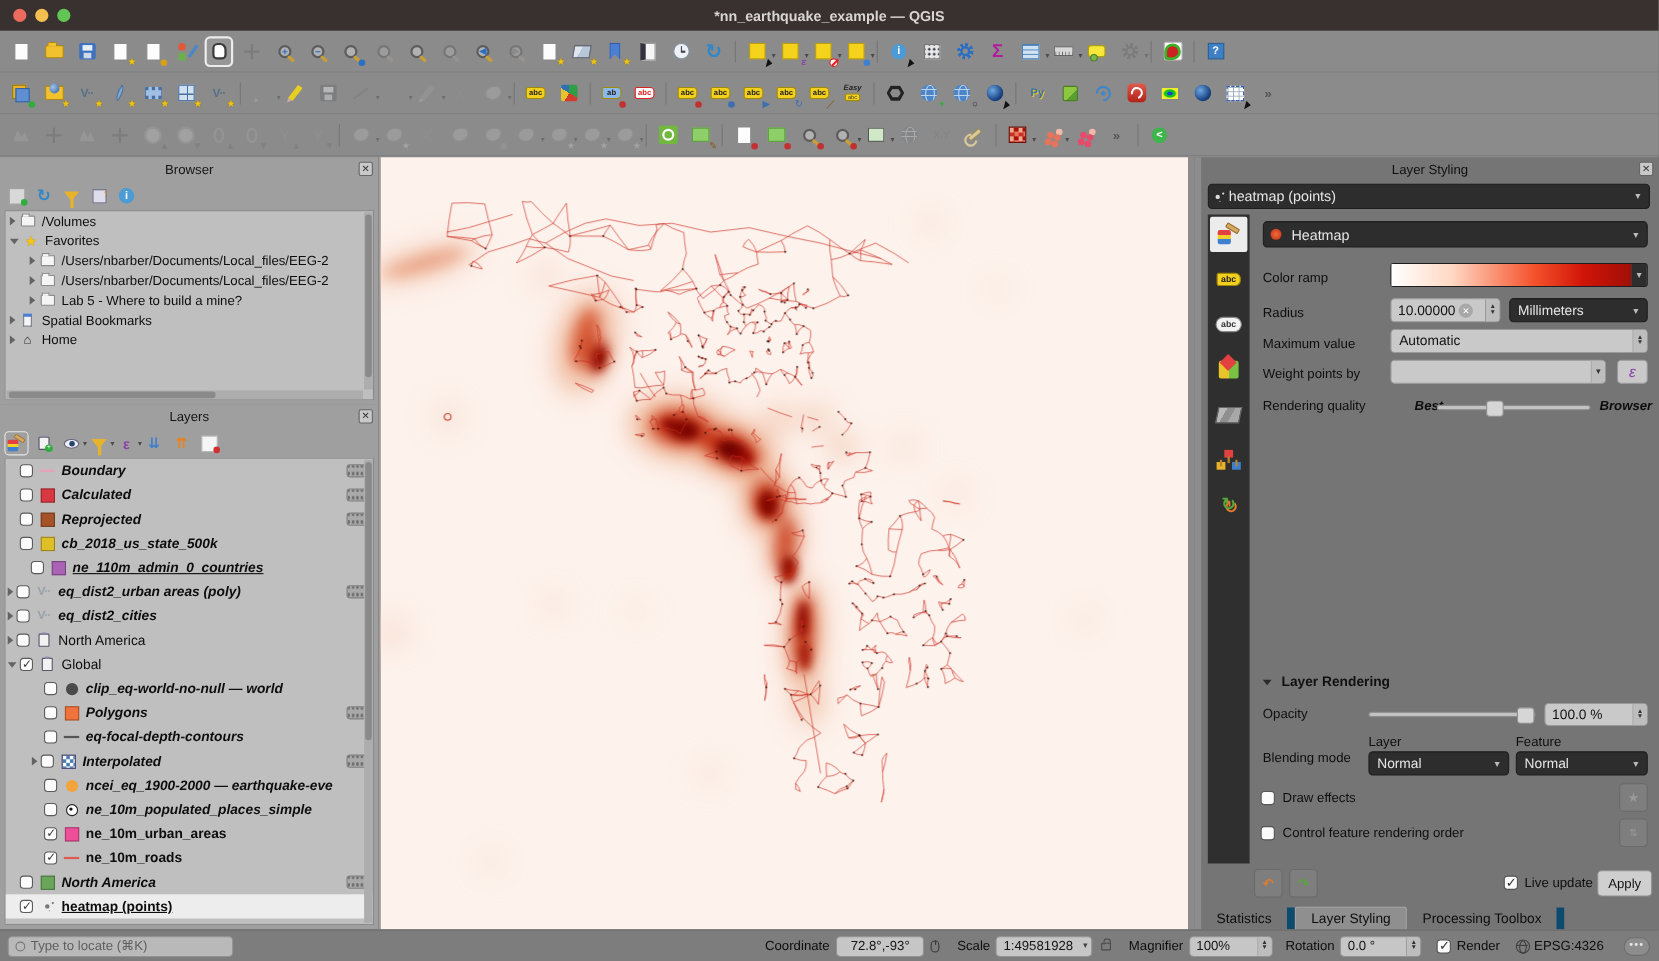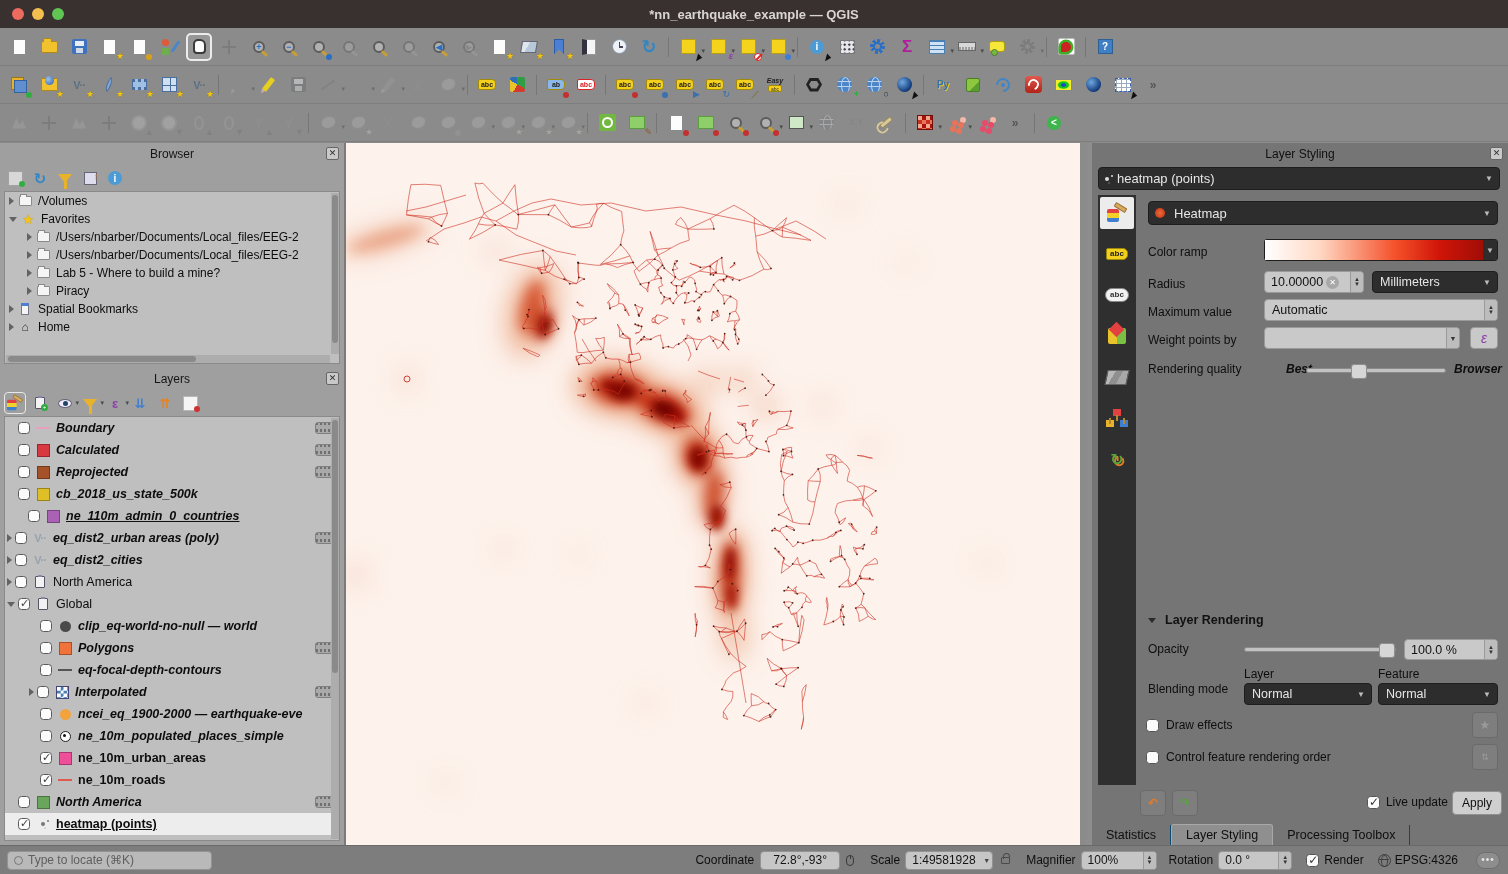--- a/index.html
+++ b/index.html
@@ -178,21 +178,21 @@
   .ss-org::after{content:"";position:absolute;left:10px;top:6px;width:2px;height:6px;background:#b8872a;box-shadow:-7px 3px 0 #b8872a,7px 3px 0 #b8872a;}
   .ss-hist{font-size:16px;font-weight:bold;color:#57a639;text-shadow:2px 2px 0 #e07b2a;}
   .fl{display:flex;align-items:center;}
   .lab{color:#0e0e0e;}
   .slider{position:relative;height:5px;background:#c2c2c2;border:1px solid #8a8a8a;border-radius:3px;}
   .slider i{position:absolute;top:-5px;width:16px;height:15px;background:#d6d6d6;border:1px solid #8f8f8f;border-radius:3px;}
   .chk{width:13px;height:13px;border:1.5px solid #555;border-radius:3.5px;background:#fbfbfb;position:relative;flex:none;}
   .chk.on::after{content:"✓";position:absolute;left:1px;top:-2px;font-size:12px;color:#333;}
   .sqbtn{width:26px;height:26px;background:#7e7e7e;border:1px solid #6a6a6a;border-radius:4px;display:flex;align-items:center;justify-content:center;color:#9a9a9a;}
   .tabs{position:absolute;left:0;bottom:0;height:24px;display:flex;align-items:flex-end;}
-  .tab{padding:3px 14px;color:#0e0e0e;font-size:12.5px;border-right:1px solid #0c4a6e;}
+  .tab{padding:3px 14px;color:#0e0e0e;font-size:12.5px;border-right:7px solid #0c4a6e;}
   .tab.active{background:#8f8f8f;border:1px solid #a8a8a8;border-bottom:none;border-radius:3px 3px 0 0;}
   
   #status{position:absolute;left:0;bottom:0;width:100%;height:29px;background:#7d7d7d;border-top:1px solid #6a6a6a;
           display:flex;align-items:center;font-size:12px;color:#0f0f0f;}
   .sfield{background:#c6c6c6;border:1px solid #939393;border-radius:4px;height:19px;display:flex;align-items:center;
           padding:0 6px;color:#141414;}
   #locator{width:205px;margin-left:7px;color:#5f5f5f;gap:5px;background:#b9b9b9;}
   .lockico{width:9px;height:7px;border:1.5px solid #4a4a4a;border-radius:1px;position:relative;margin:0 8px;}
   .lockico::before{content:"";position:absolute;left:0.5px;top:-5px;width:5px;height:5px;border:1.5px solid #4a4a4a;border-bottom:none;border-radius:4px 4px 0 0;}
   .mouseico{width:8px;height:11px;border:1.5px solid #3a3a3a;border-radius:4px;position:relative;margin:0 6px;}
@@ -713,27 +713,20 @@
             <span class="gi-folder"></span>
           </span>
           <span class="lbl">/Users/nbarber/Documents/Local_files/EEG-2</span>
         </div>
         <div class="trow" style="padding-left: 22px;">
           <span class="exp r"></span>
           <span class="gi">
             <span class="gi-folder"></span>
           </span>
           <span class="lbl">Lab 5 - Where to build a mine?</span>
-        </div>
-        <div class="trow" style="padding-left: 22px;">
-          <span class="exp r"></span>
-          <span class="gi">
-            <span class="gi-folder"></span>
-          </span>
-          <span class="lbl">Piracy</span>
         </div>
         <div class="trow" style="padding-left: 4px;">
           <span class="exp r"></span>
           <span class="gi">
             <span class="gi-bm"></span>
           </span>
           <span class="lbl">Spatial Bookmarks</span>
         </div>
         <div class="trow" style="padding-left: 4px;">
           <span class="exp r"></span>

